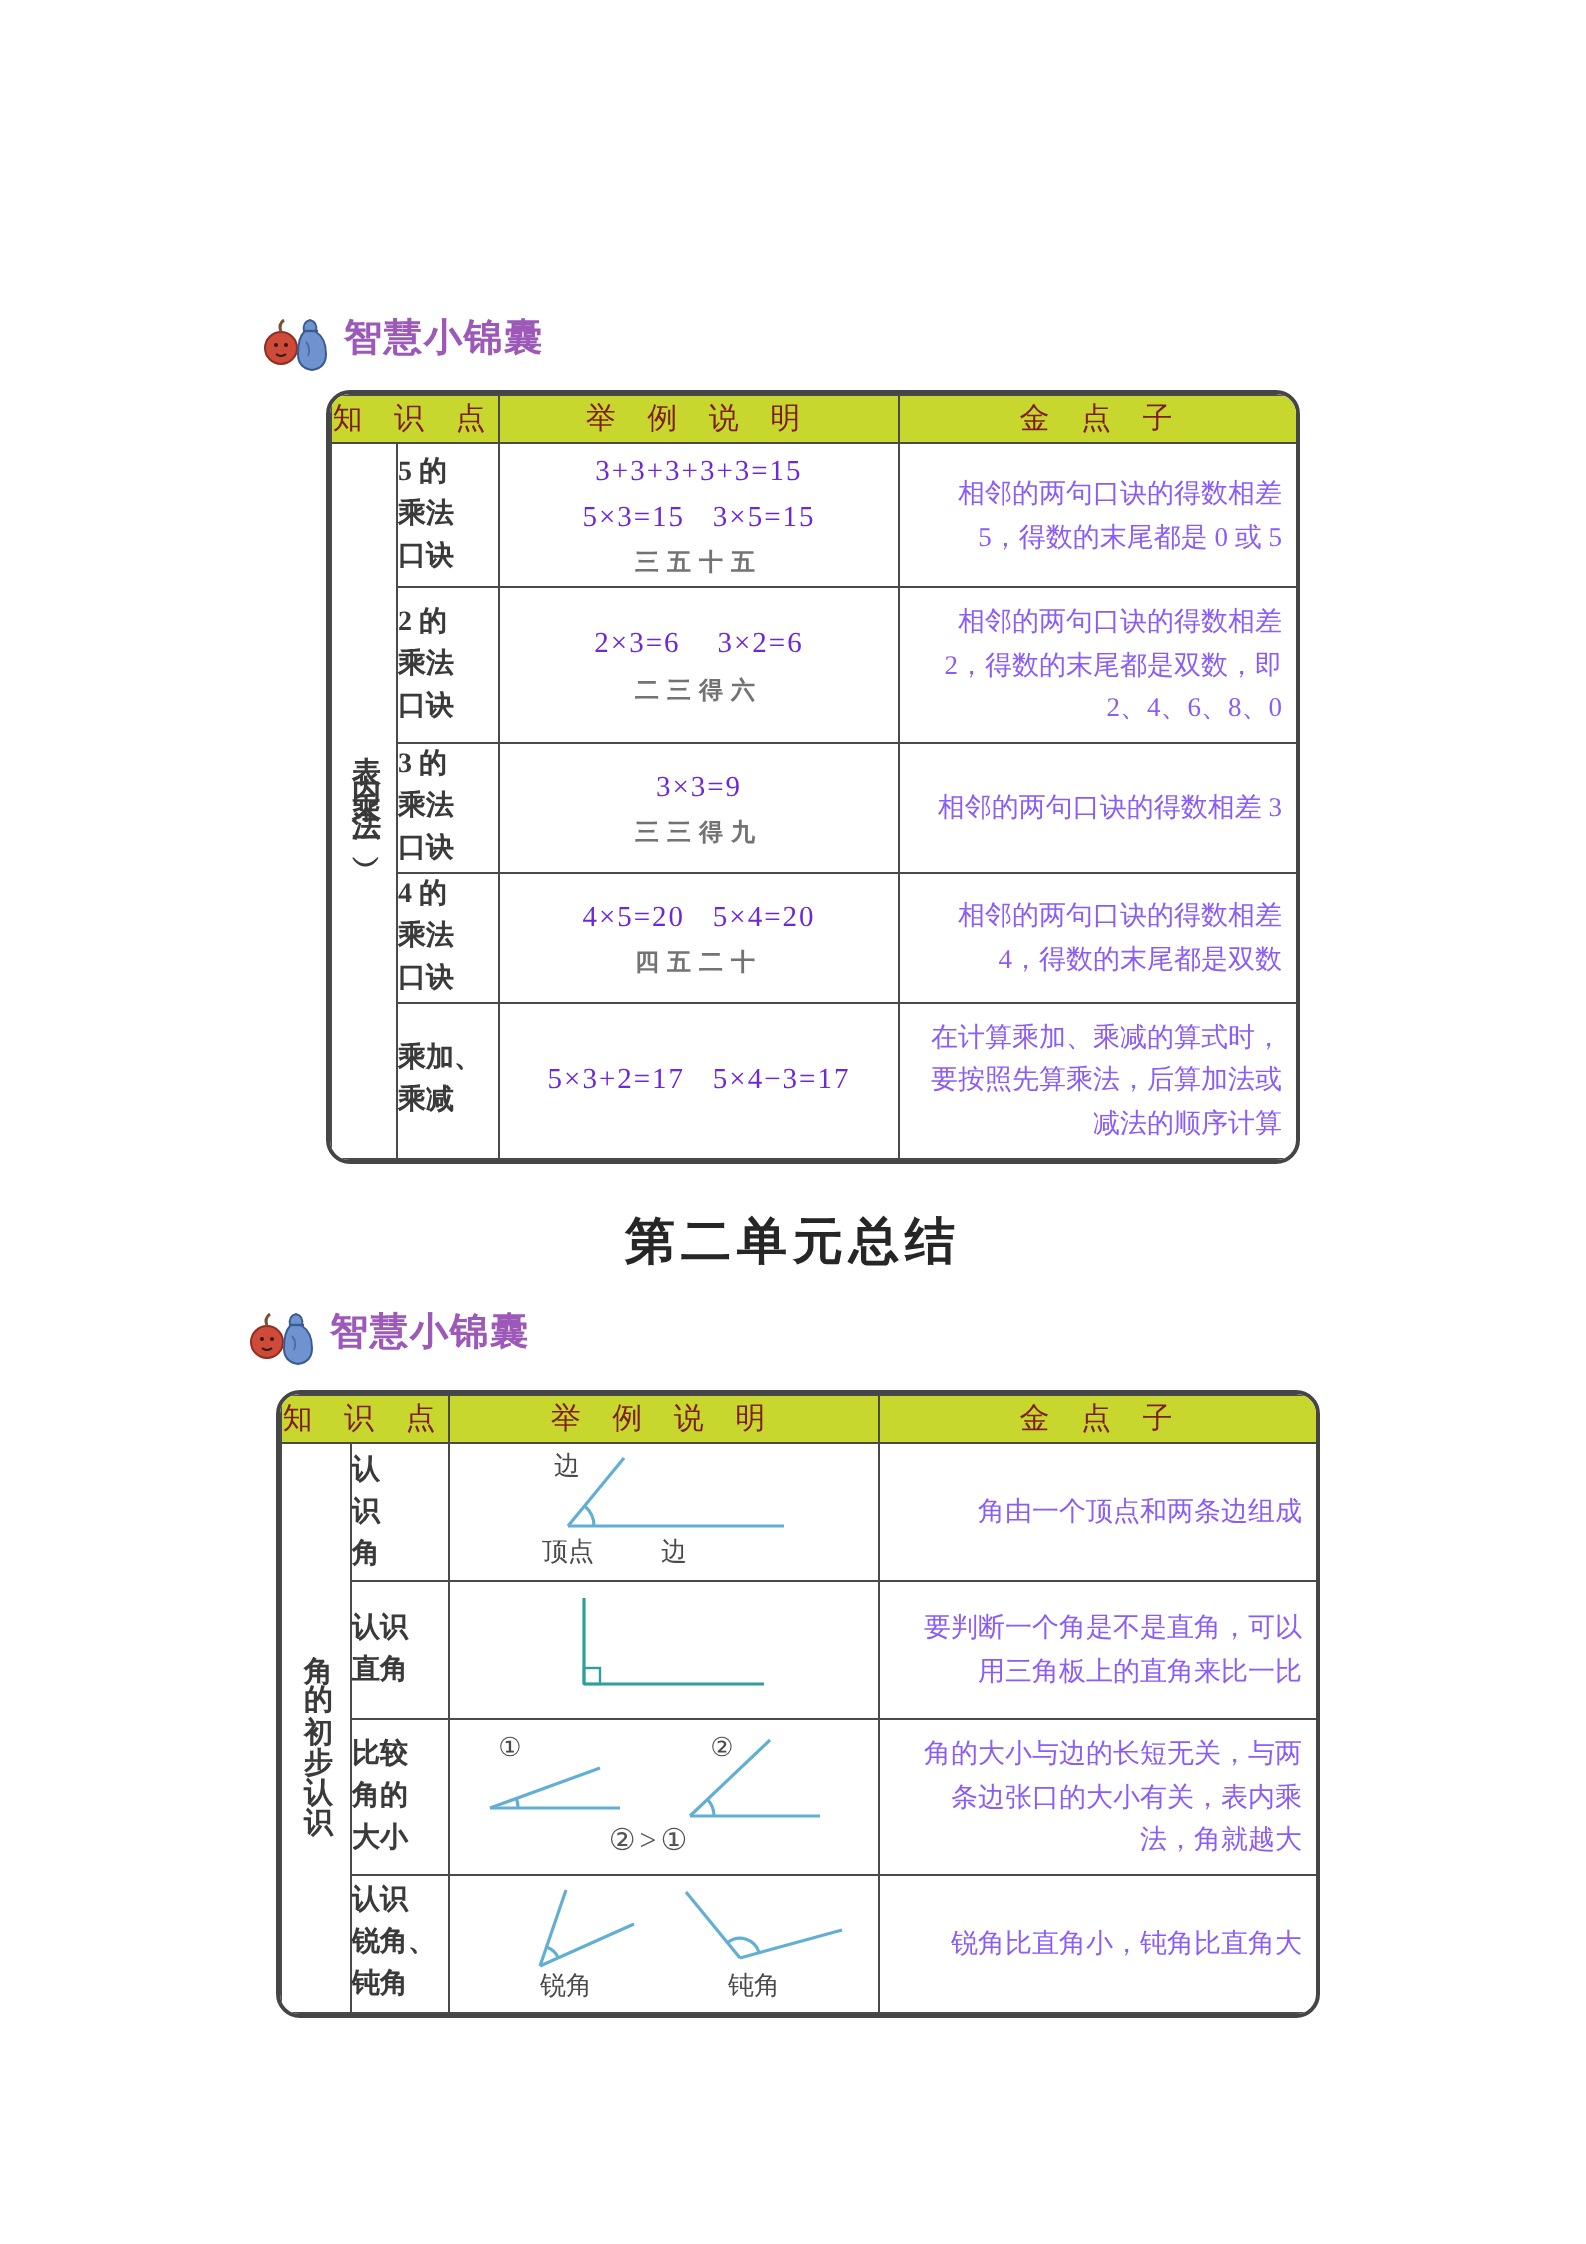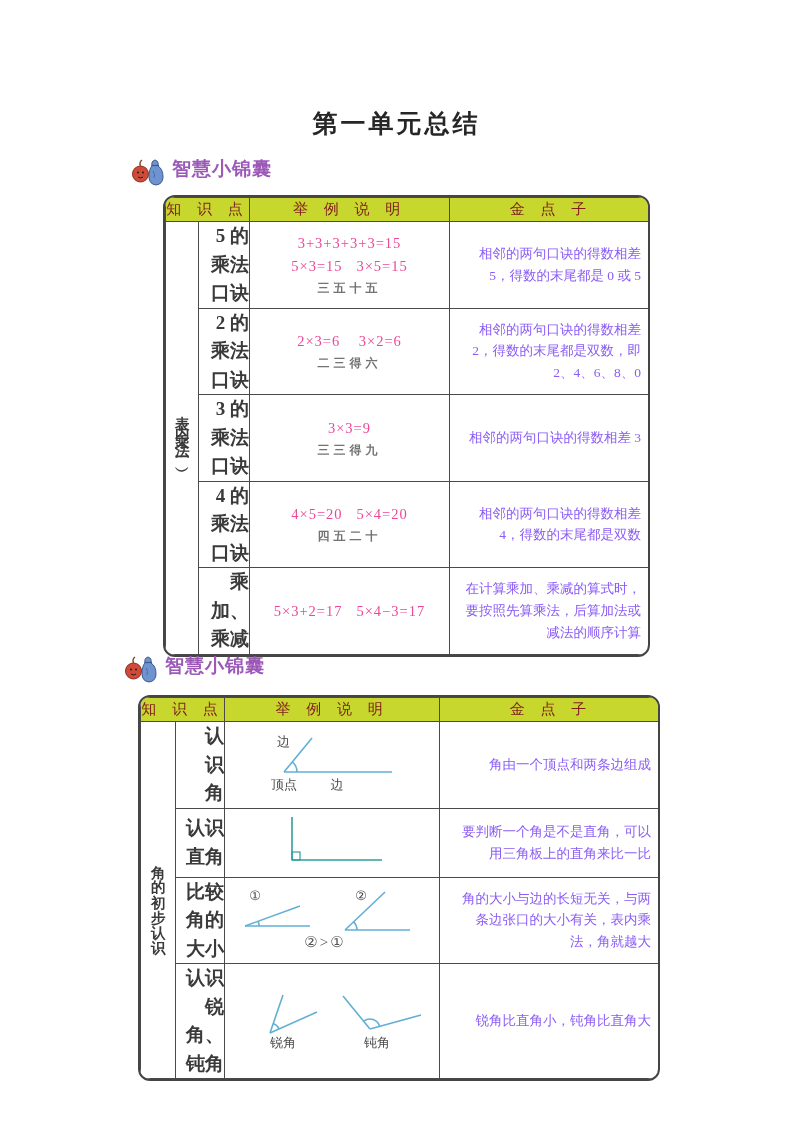--- a/index.html
+++ b/index.html
@@ -30,48 +30,47 @@
     background:#c8d72e; font-size:15px; font-weight:400; color:#7f1d1d;
     letter-spacing:6px; text-align:center; font-family:"Liberation Serif","DejaVu Serif",serif;
   }
   td.cat { text-align:center; }
   .vtext {
     display:inline-block; writing-mode:vertical-rl; text-orientation:mixed;
     font-size:14.5px; font-weight:700; color:#3a3a3a; letter-spacing:9px;
     line-height:1;
   }
   td.topic {
-    font-size:19px; color:#3a3a3a; text-align:right;
+    font-size:14px; color:#3a3a3a; text-align:left;
     white-space:pre-line; line-height:1.5; font-weight:600;margin-left:16px;
   }
   td.ex { text-align:center; }
   .eq {
     font-family:"Liberation Serif","DejaVu Serif",serif;
-    font-size:14.5px; color:#ec4899; letter-spacing:1px; line-height:1.55;
+    font-size:14.5px; color:#6d28d9; letter-spacing:1px; line-height:1.55;
     white-space:pre-wrap;
   }
   .kouji {
     font-size:12px; color:#737373; font-weight:700; letter-spacing:4px;
     margin-top:3px;
   }
   td.tip {
     font-size:13.5px; color:#8b5cf6; padding:6px 11px; line-height:1.6;
     text-align:right;
   }
   .diag-label { font-size:13px; fill:#4a4a4a; font-family:"Liberation Serif","DejaVu Serif",serif; }
   .relation { font-size:15px; fill:#555; letter-spacing:2px; }
   .stroke-blue { stroke:#63afd4; stroke-width:1.6; fill:none; }
   .stroke-teal { stroke:#2f9e9e; stroke-width:1.6; fill:none; }
 </style>
 </head>
 <body>
 
 <div class="page">
 
-  <h1 class="section-title" style="top:107px;">第一单元总结</h1>
 
   <div class="badge" style="left:131px; top:156px;">
     <svg width="34" height="31" viewBox="0 0 34 31">
       <circle cx="9.5" cy="18" r="8" fill="#cf4a38" stroke="#8e2f22" stroke-width="1"></circle>
       <path d="M9.5 10 Q8 6 11 4" stroke="#7a5230" stroke-width="1.5" fill="none"></path>
       <circle cx="7" cy="16.5" r="1" fill="#2c1a16"></circle>
       <circle cx="12" cy="16.5" r="1" fill="#2c1a16"></circle>
       <path d="M7 21 Q9.5 23 12 21" stroke="#2c1a16" stroke-width="1" fill="none"></path>
       <path d="M21 10 Q20 5 24 4 Q28 5 27 10 Q32 13 32 21 Q32 28 25 29 Q18 28 18 21 Q18 13 21 10 Z" fill="#6f93cf" stroke="#3c5a92" stroke-width="1"></path>
       <path d="M20.5 9.5 L28 9.5" stroke="#3c5a92" stroke-width="1.2"></path>
@@ -143,20 +142,21 @@
 乘减</td>
         <td class="ex">
           <div class="eq">5×3+2=17   5×4−3=17</div>
         </td>
         <td class="tip">在计算乘加、乘减的算式时，要按照先算乘法，后算加法或减法的顺序计算</td>
       </tr>
     </tbody>
       </table>
   </div>
 
+  <h1 class="section-title" style="top:604px;">第二单元总结</h1>
 
   <div class="badge" style="left:124px; top:653px;">
     <svg width="34" height="31" viewBox="0 0 34 31">
       <circle cx="9.5" cy="18" r="8" fill="#cf4a38" stroke="#8e2f22" stroke-width="1"></circle>
       <path d="M9.5 10 Q8 6 11 4" stroke="#7a5230" stroke-width="1.5" fill="none"></path>
       <circle cx="7" cy="16.5" r="1" fill="#2c1a16"></circle>
       <circle cx="12" cy="16.5" r="1" fill="#2c1a16"></circle>
       <path d="M7 21 Q9.5 23 12 21" stroke="#2c1a16" stroke-width="1" fill="none"></path>
       <path d="M21 10 Q20 5 24 4 Q28 5 27 10 Q32 13 32 21 Q32 28 25 29 Q18 28 18 21 Q18 13 21 10 Z" fill="#6f93cf" stroke="#3c5a92" stroke-width="1"></path>
       <path d="M20.5 9.5 L28 9.5" stroke="#3c5a92" stroke-width="1.2"></path>

